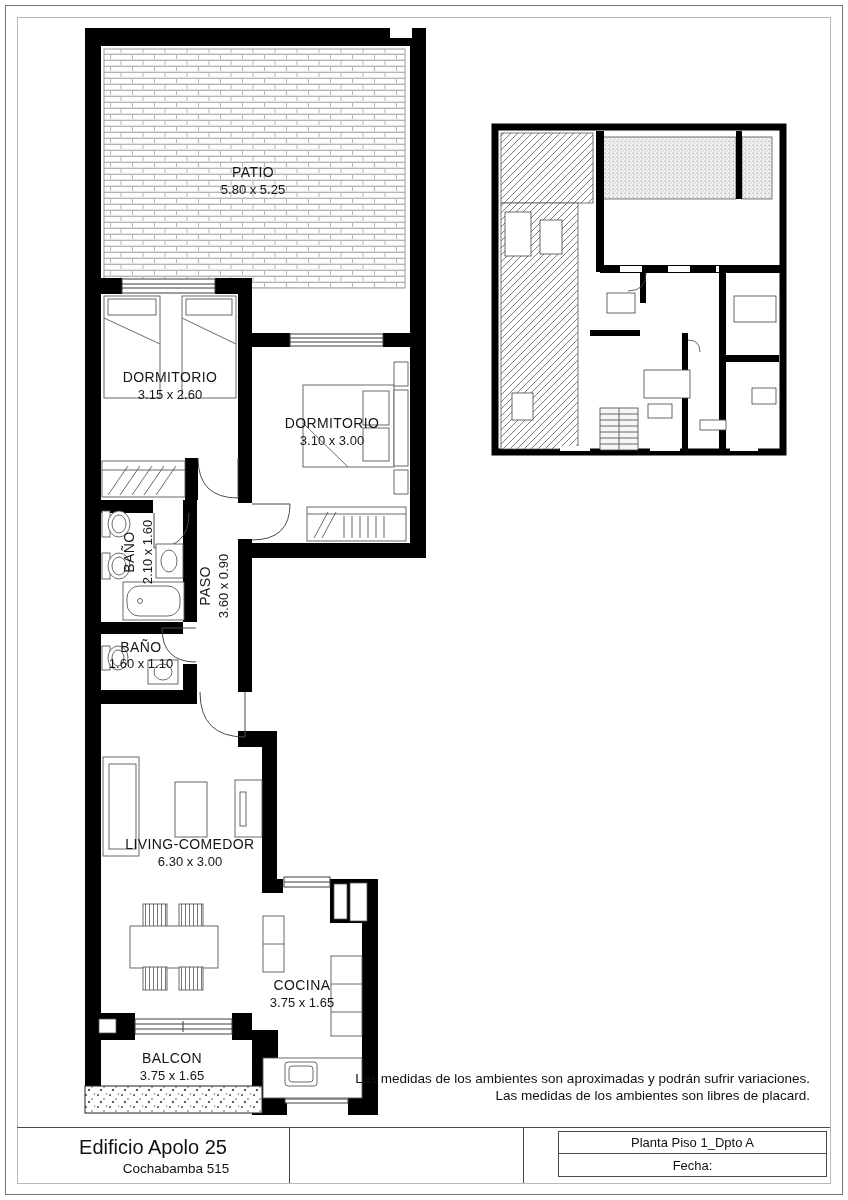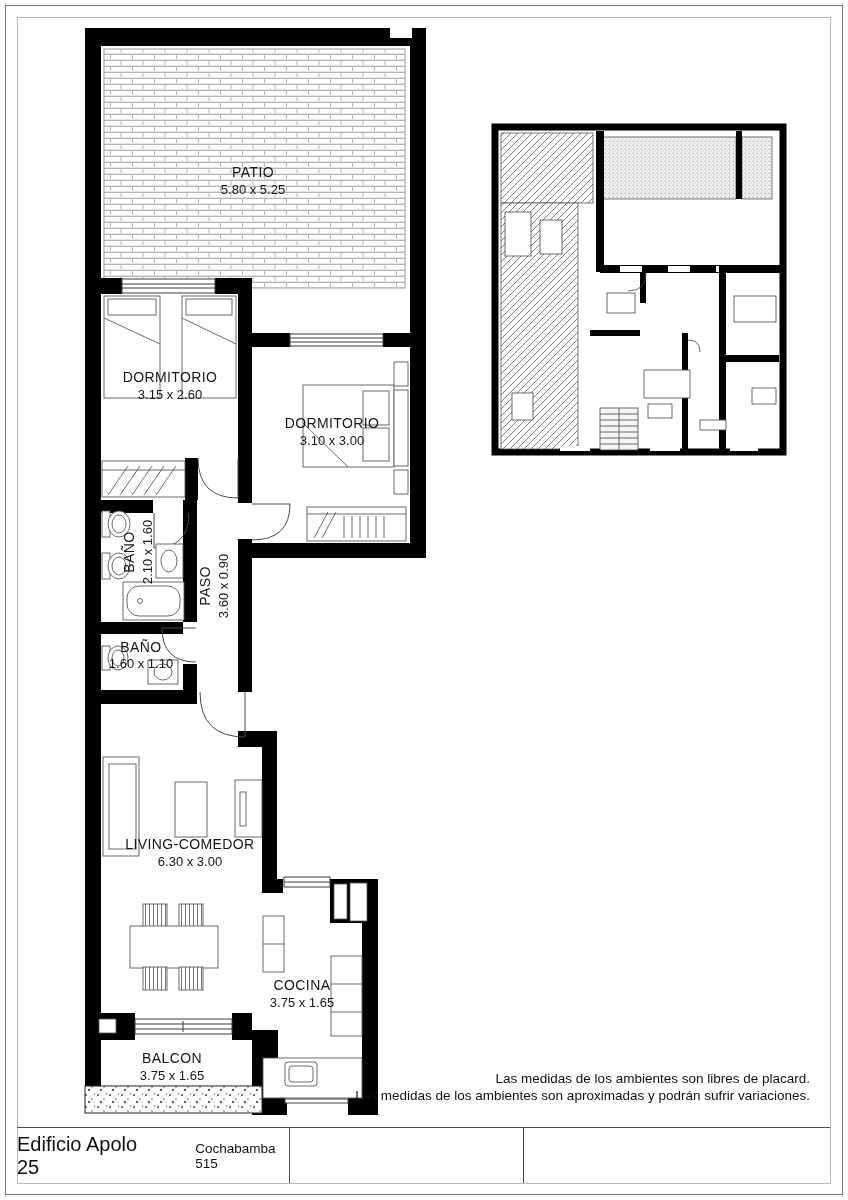--- a/index.html
+++ b/index.html
@@ -6,21 +6,21 @@
   .page{position:relative;width:848px;height:932px;background:#fff;font-family:"Liberation Sans",sans-serif;}
   .frame-outer{position:absolute;left:5px;top:5px;width:836px;height:1188px;border:1px solid #777;}
   .frame-inner{position:absolute;left:17px;top:17px;width:812px;height:1165px;border:1px solid #b9b9b9;}
   svg.plan{position:absolute;left:0;top:0;}
   svg.plan text{font-family:"Liberation Sans",sans-serif;fill:#161616;}
   .room-name{font-size:14px;letter-spacing:.4px;}
   .room-dims{font-size:13px;}
   
   .tb-topline{position:absolute;left:17px;top:1127px;width:813px;height:0;border-top:1px solid #4a4a4a;}
   .tb-div{position:absolute;top:1127px;width:0;height:56px;border-left:1px solid #4a4a4a;}
-  .tb-left{position:absolute;left:17px;top:1128px;width:272px;height:55px;display:flex;flex-direction:row;align-items:center;justify-content:center;gap:2px;}
+  .tb-left{position:absolute;left:17px;top:1128px;width:272px;height:55px;display:flex;flex-direction:column;align-items:center;justify-content:center;gap:2px;}
   .tb-left .project{font-size:20px;color:#111;}
   .tb-left .address{font-size:13.5px;color:#111;margin-left:46px;}
   .tb-box{position:absolute;left:558px;top:1131px;width:269px;height:46px;border:1px solid #4a4a4a;box-sizing:border-box;}
   .tb-box .row1{height:21px;border-bottom:1px solid #4a4a4a;display:flex;align-items:center;justify-content:center;font-size:13px;color:#111;}
   .tb-box .row2{height:23px;display:flex;align-items:center;justify-content:center;font-size:13px;color:#111;}
   .notes{position:absolute;right:38px;top:1070px;width:600px;text-align:right;font-size:13.5px;line-height:17px;color:#101010;}
 </style>
 </head>
 <body>
 
@@ -304,25 +304,29 @@
         <rect x="700" y="420" width="26" height="10"></rect>
         <rect x="505" y="212" width="26" height="44"></rect>
         <rect x="540" y="220" width="22" height="34"></rect>
         <rect x="512" y="393" width="21" height="27"></rect>
         <path d="M646,273 Q646,291 628,291 M688,340 Q700,340 700,352" fill="none"></path>
       </g>
     </g>
   </svg>
 
   <div class="notes">
+    <div>Las medidas de los ambientes son aproximadas y podrán sufrir variaciones.</div>
     <div>Las medidas de los ambientes son libres de placard.</div>
-    <div>Las medidas de los ambientes son aproximadas y podrán sufrir variaciones.</div>
   </div>
 
   <div class="tb-topline"></div>
   <div class="tb-div" style="left:289px;"></div>
   <div class="tb-div" style="left:523px;"></div>
   <div class="tb-left">
     <div class="project">Edificio Apolo 25</div>
     <div class="address">Cochabamba 515</div>
   </div>
+  <div class="tb-box">
+    <div class="row1">Planta Piso 1_Dpto A</div>
+    <div class="row2">Fecha:</div>
+  </div>
 
 </div>
 
 </body></html>

